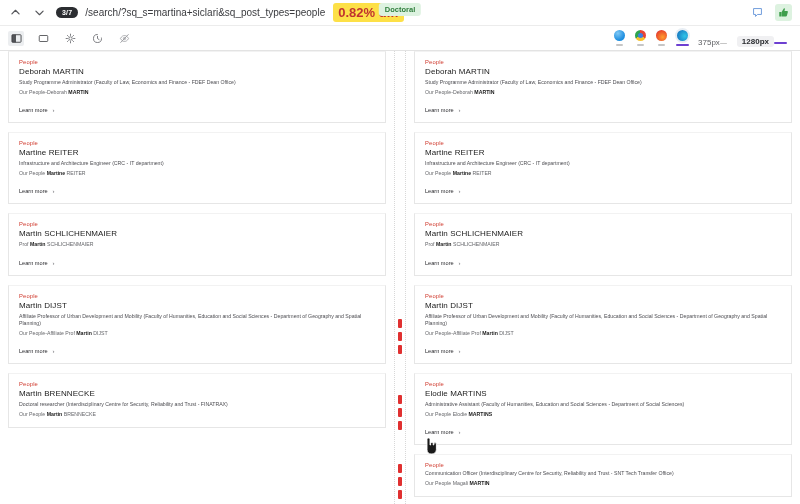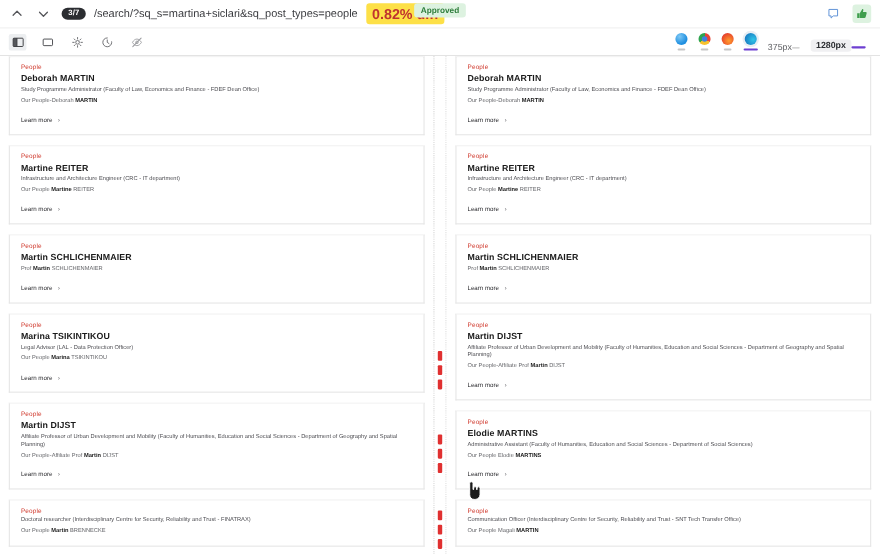--- a/index.html
+++ b/index.html
@@ -158,21 +158,21 @@
     position: relative;
   }
   .card-kicker {
     font-size: 5.8px;
     color: #d03b2f;
     letter-spacing: .15px;
     margin-bottom: 2px;
   }
   .card-title {
     font-size: 8px;
-    font-weight: 700;
+    font-weight: 400;
     color: #1a1a1a;
     margin-bottom: 3px;
     letter-spacing: .1px;
   }
   .card-role {
     font-size: 5.2px;
     color: #4d4d52;
     line-height: 1.45;
     margin-bottom: 2px;
   }
@@ -213,21 +213,21 @@
     <div class="arrow-btn">
       <svg width="9" height="9" viewBox="0 0 10 10">
           <path d="M1 3.5 L5 7.5 L9 3.5" stroke="#55565a" stroke-width="1.3" fill="none" stroke-linecap="round" stroke-linejoin="round"></path>
         </svg>
     </div>
   </div>
   <div class="count-badge">3/7</div>
   <div class="url-text">/search/?sq_s=martina+siclari&amp;sq_post_types=people</div>
   <div class="diff-badge">0.82% diff</div>
 
-  <div class="approved-badge">Approved</div>
+  <div class="approved-badge">Doctoral</div>
 
   <div class="topbar-right">
     <div class="icon-btn">
       <svg width="11" height="11" viewBox="0 0 14 14">
           <path d="M2 2 H12 V9.5 H7 L4.5 12 V9.5 H2 Z" stroke="#5b8fd6" stroke-width="1.1" fill="none" stroke-linejoin="round"></path>
         </svg>
     </div>
     <div class="icon-btn approve">
       <svg width="11" height="11" viewBox="0 0 14 14">
           <path d="M4.6 12 V6.4 L7.6 1.6 C8.6 1.6 9 2.3 8.7 3.2 L8.2 5.1 H11.4 C12.3 5.1 12.8 5.9 12.5 6.7 L11.4 10.8 C11.2 11.6 10.7 12 10 12 Z M1.6 12 V6.4 H4.2 V12 Z" fill="#3f9e4d"></path>
@@ -341,40 +341,31 @@
           <div class="card-kicker">People</div>
           <div class="card-title">Martin SCHLICHENMAIER</div>
           <div class="card-crumb">Prof <b>Martin</b> SCHLICHENMAIER</div>
           <div class="learn">
             <span>Learn more</span>
             <span class="chev">›</span>
           </div>
         </div>
         <div class="card">
           <div class="card-kicker">People</div>
-          <div class="card-title">Marina TSIKINTIKOU</div>
-          <div class="card-role">Legal Advisor (LAL - Data Protection Officer)</div>
-          <div class="card-crumb">Our People <b>Marina</b> TSIKINTIKOU</div>
-          <div class="learn">
-            <span>Learn more</span>
-            <span class="chev">›</span>
-          </div>
-        </div>
-        <div class="card">
-          <div class="card-kicker">People</div>
           <div class="card-title">Martin DIJST</div>
           <div class="card-role">Affiliate Professor of Urban Development and Mobility (Faculty of Humanities, Education and Social Sciences - Department of Geography and Spatial Planning)</div>
           <div class="card-crumb">Our People-Affiliate Prof <b>Martin</b> DIJST</div>
           <div class="learn">
             <span>Learn more</span>
             <span class="chev">›</span>
           </div>
         </div>
         <div class="card">
           <div class="card-kicker">People</div>
+          <div class="card-title">Martin BRENNECKE</div>
           <div class="card-role">Doctoral researcher (Interdisciplinary Centre for Security, Reliability and Trust - FINATRAX)</div>
           <div class="card-crumb">Our People <b>Martin</b> BRENNECKE</div>
         </div>
       </div>
   </div>
 
   <div class="gutter" id="gutter">
       <div class="diff-mark" style="top: 268px; height: 9px;"></div>
       <div class="diff-mark" style="top: 281px; height: 9px;"></div>
       <div class="diff-mark" style="top: 294px; height: 9px;"></div>

